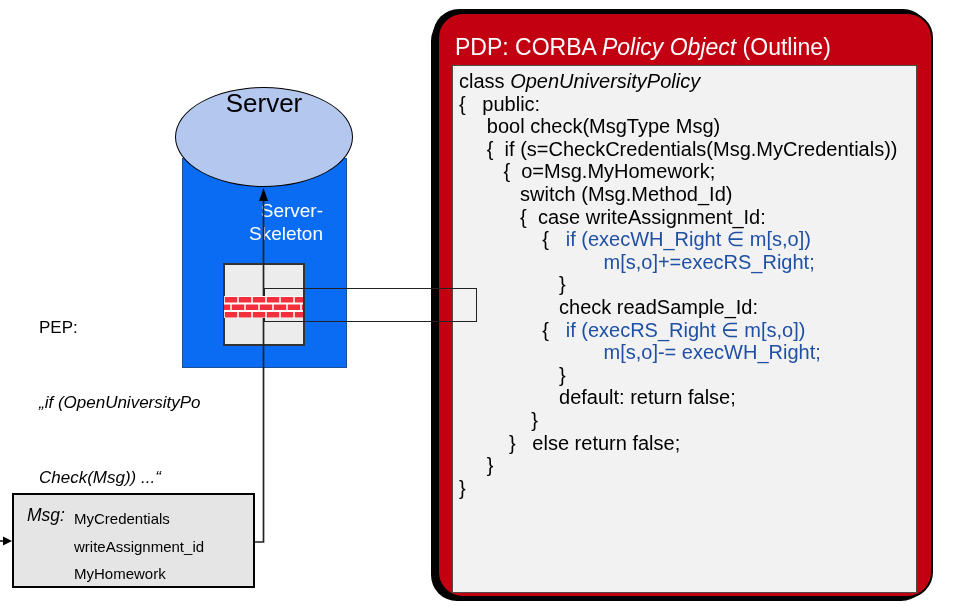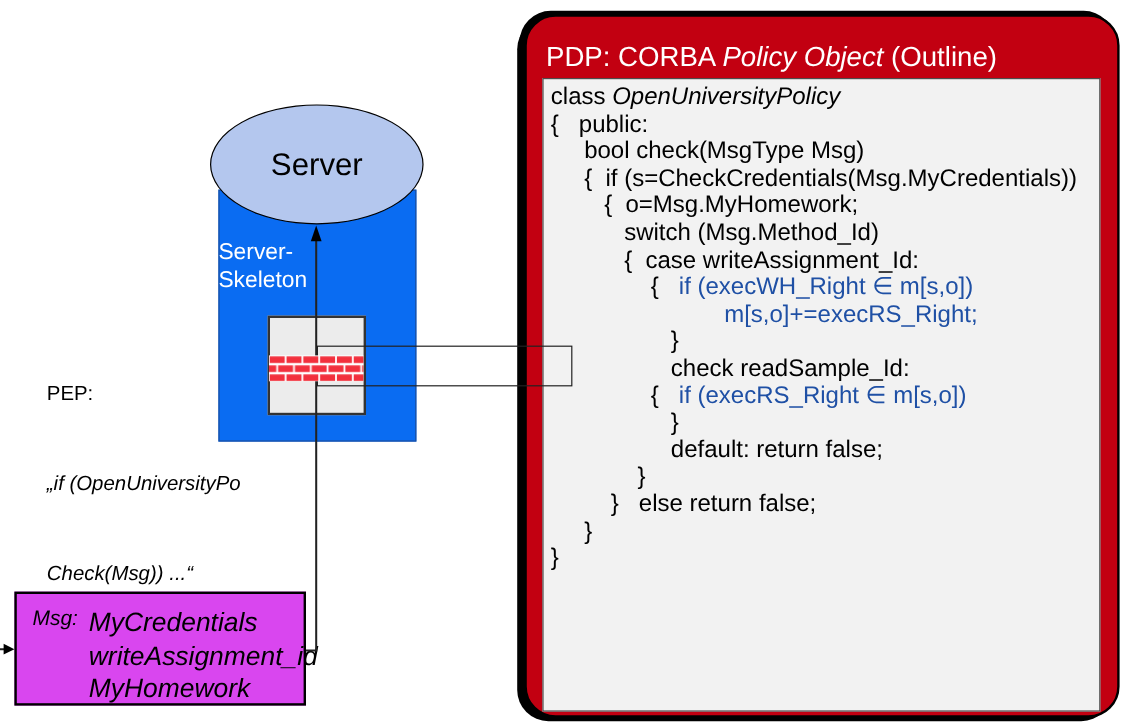--- a/index.html
+++ b/index.html
@@ -30,25 +30,25 @@
   .seg-b{color:var(--code_blue,#1f50a5);}
   
   .skeleton-rect{
     position:absolute;left:182px;top:158px;width:165px;height:210px;
     background:var(--skeleton_blue,#0a6cf2);border:1px solid #1b4f9e;
     box-sizing:border-box;z-index:1;
   }
   .server-ellipse{
     position:absolute;left:175px;top:87px;width:178px;height:100px;
     background:var(--ellipse_blue,#b4c7ee);border:1.5px solid #000;border-radius:50%;
-    box-sizing:border-box;display:flex;align-items:center;justify-content:center;z-index:2;
+    box-sizing:border-box;display:flex;align-items:flex-start;justify-content:center;z-index:2;
   }
   .server-label{font-size:26px;color:#000;}
   .skeleton-label{
-    position:absolute;left:182px;top:199px;width:141px;text-align:left;
+    position:absolute;left:182px;top:199px;width:141px;text-align:right;
     color:#fff;font-size:19px;line-height:23px;z-index:2;
   }
   .pep-box{
     position:absolute;left:223px;top:263px;width:82px;height:83px;
     background:var(--pep_box_gray,#ececec);border:2px solid #333;
     box-sizing:border-box;z-index:2;
   }
   .bricks{position:absolute;left:224px;top:296px;z-index:4;}
   .connector-rect{
     position:absolute;left:264px;top:288px;width:213px;height:34px;
@@ -57,27 +57,27 @@
   .flow-svg{position:absolute;left:0;top:0;z-index:3;pointer-events:none;}
   
   .pep-annotation{
     position:absolute;left:3px;top:265px;font-size:17px;line-height:25px;z-index:5;white-space:pre;margin-left:36px;
   }
   .pep-annotation .q{font-style:italic;}
   .pep-annotation .on-blue{color:#fff;}
   
   .msg-box{
     position:absolute;left:12px;top:493px;width:243px;height:95px;
-    background:#d946ef;border:2px solid #000;box-sizing:border-box;z-index:2;
+    background:#e5e5e5;border:2px solid #000;box-sizing:border-box;z-index:2;
   }
   .msg-label{
     position:absolute;left:13px;top:10px;font-size:17.5px;font-style:italic;
   }
   .msg-items{position:absolute;left:60px;top:10px;}
-  .msg-item{font-size:22px;font-style:italic;line-height:27.5px;white-space:pre;}
+  .msg-item{font-size:15px;line-height:27.5px;white-space:pre;}
 </style>
 </head>
 <body>
 
 <div id="canvas">
 
   <div class="skeleton-rect"></div>
 
   <div class="server-ellipse">
     <span class="server-label">Server</span>
@@ -133,20 +133,21 @@
         <div class="code-line"><span class="seg-p">     bool check(MsgType Msg)</span></div>
         <div class="code-line"><span class="seg-p">     {  if (s=CheckCredentials(Msg.MyCredentials))</span></div>
         <div class="code-line"><span class="seg-p">        {  o=Msg.MyHomework;</span></div>
         <div class="code-line"><span class="seg-p">           switch (Msg.Method_Id)</span></div>
         <div class="code-line"><span class="seg-p">           {  case writeAssignment_Id:</span></div>
         <div class="code-line"><span class="seg-p">               {   </span><span class="seg-b">if (execWH_Right ∈ m[s,o])</span></div>
         <div class="code-line"><span class="seg-p">                          </span><span class="seg-b">m[s,o]+=execRS_Right;</span></div>
         <div class="code-line"><span class="seg-p">                  }</span></div>
         <div class="code-line"><span class="seg-p">                  check readSample_Id:</span></div>
         <div class="code-line"><span class="seg-p">               {   </span><span class="seg-b">if (execRS_Right ∈ m[s,o])</span></div>
+        <div class="code-line"><span class="seg-p">                          </span><span class="seg-b">m[s,o]-= execWH_Right;</span></div>
         <div class="code-line"><span class="seg-p">                  }</span></div>
         <div class="code-line"><span class="seg-p">                  default: return false;</span></div>
         <div class="code-line"><span class="seg-p">             }</span></div>
         <div class="code-line"><span class="seg-p">         }   else return false;</span></div>
         <div class="code-line"><span class="seg-p">     }</span></div>
         <div class="code-line"><span class="seg-p">}</span></div>
       </div>
   </div>
 
 </div>

